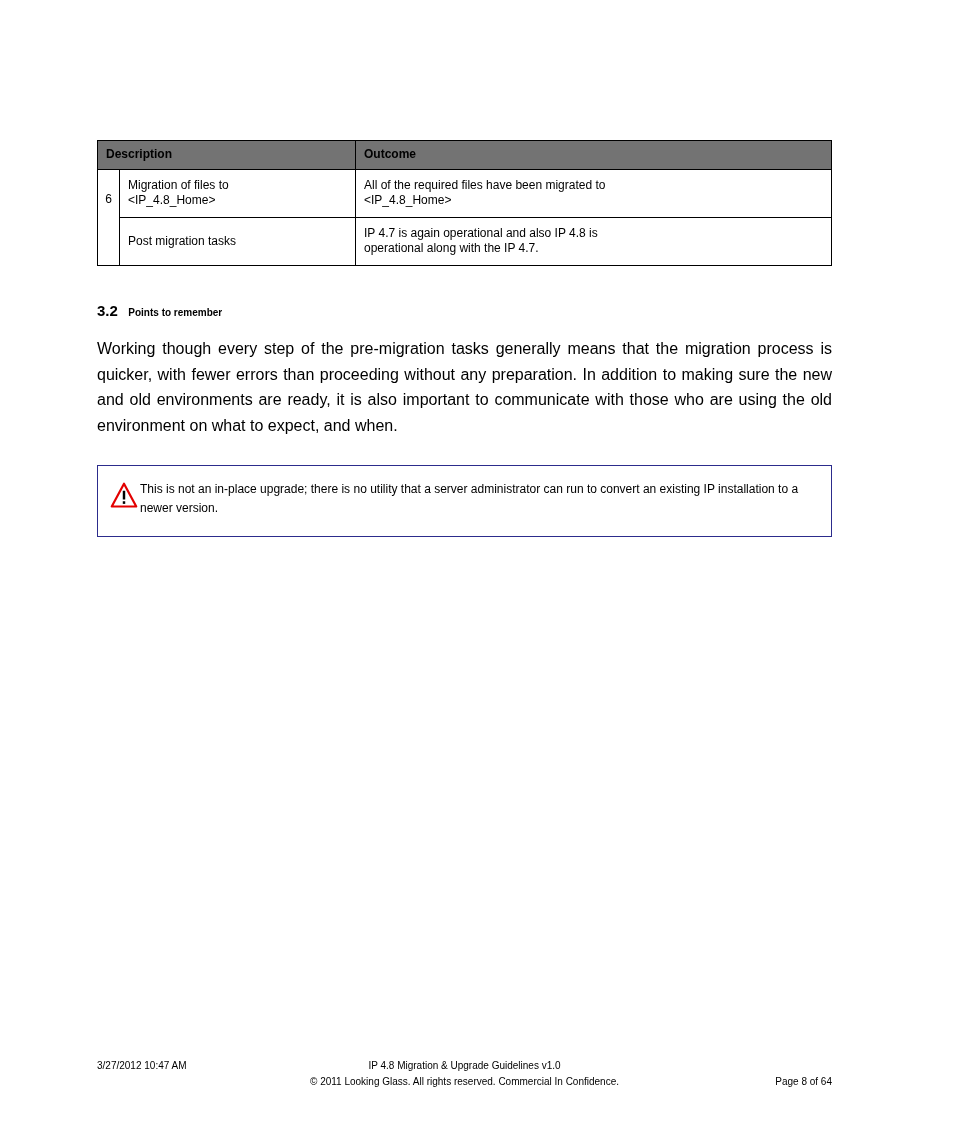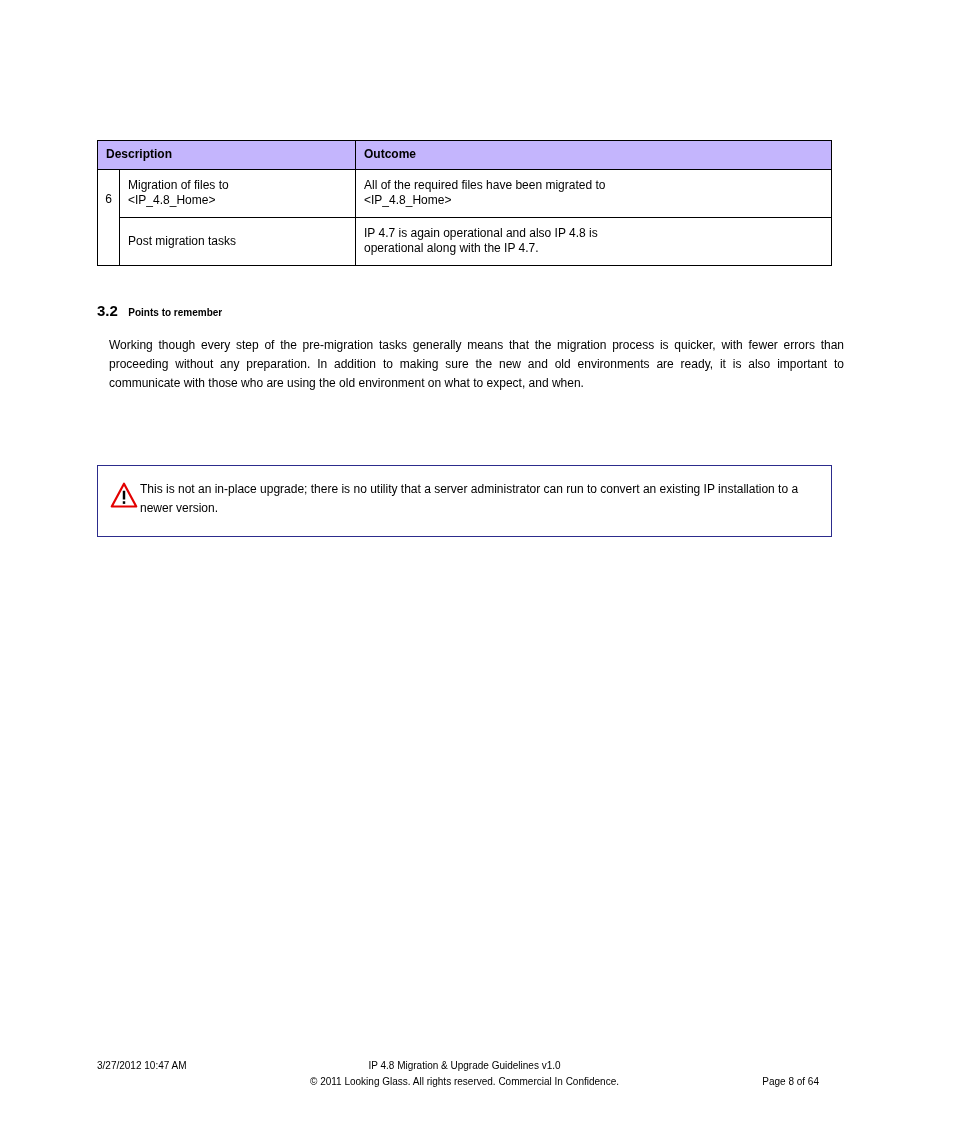--- a/index.html
+++ b/index.html
@@ -22,21 +22,21 @@
     position: absolute;
     left: 97px;
     top: 140px;
     width: 735px;
     border-collapse: collapse;
     font-size: 12px;
     line-height: 1.3;
   }
   .tbl th, .tbl td { border: 1px solid #000; }
   .tbl th {
-    background: #c4b5fd;
+    background: #737373;
     font-weight: 700;
     text-align: left;
     padding: 6px 8px;
   }
   .tbl .col-no   { width: 22px; }
   .tbl .col-desc { width: 236px; }
   .tbl .col-out  { width: auto; }
   .tbl td { vertical-align: middle; padding: 8px 8px; }
   .tbl td.numcell {
     text-align: center;
@@ -49,23 +49,23 @@
     position: absolute;
     left: 97px;
     top: 302px;
   }
   .section-head .num  { font-size: 15px; font-weight: 700; margin-right: 6px; }
   .section-head .text { font-size: 10px; font-weight: 700; }
 
   
   .para {
     position: absolute;
-    left: 109px;
+    left: 97px;
     width: 735px;
-    font-size: 12px;
+    font-size: 16px;
     line-height: 1.6;
     text-align: justify;
   }
   .p1 { top: 336px; }
   .p2 { top: 400px; }
 
   
   .alert {
     position: absolute;
     left: 97px;
@@ -87,21 +87,21 @@
   
   .footer {
     position: absolute;
     left: 97px;
     width: 735px;
     font-size: 10px;
     color: #000;
   }
   .footer-line1 { top: 1060px; }
   .footer-line2 { top: 1076px; }
-  .footer .right { position: absolute; right: 13px; }
+  .footer .right { position: absolute; right: 0; }
   .footer .center {
     position: absolute;
     left: 0; right: 0;
     text-align: center;
   }
 </style>
 </head>
 <body>
 
 <div class="page">

